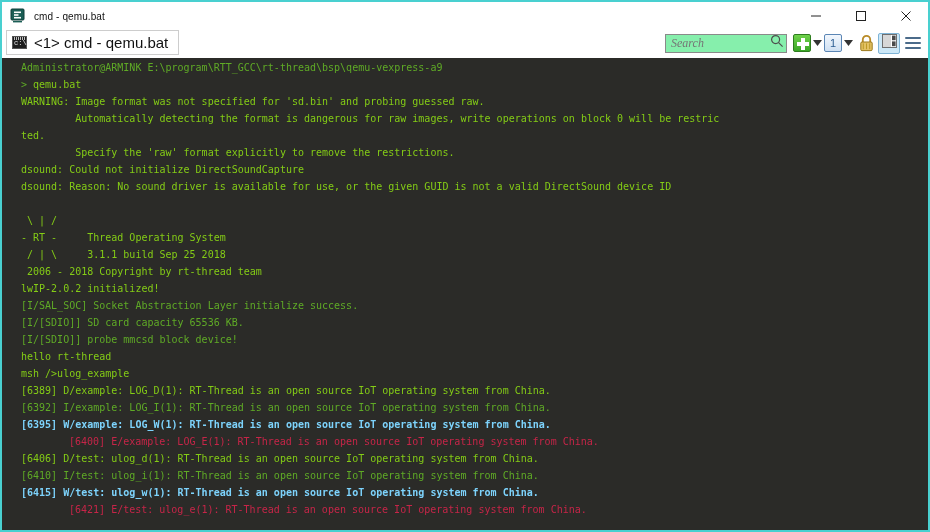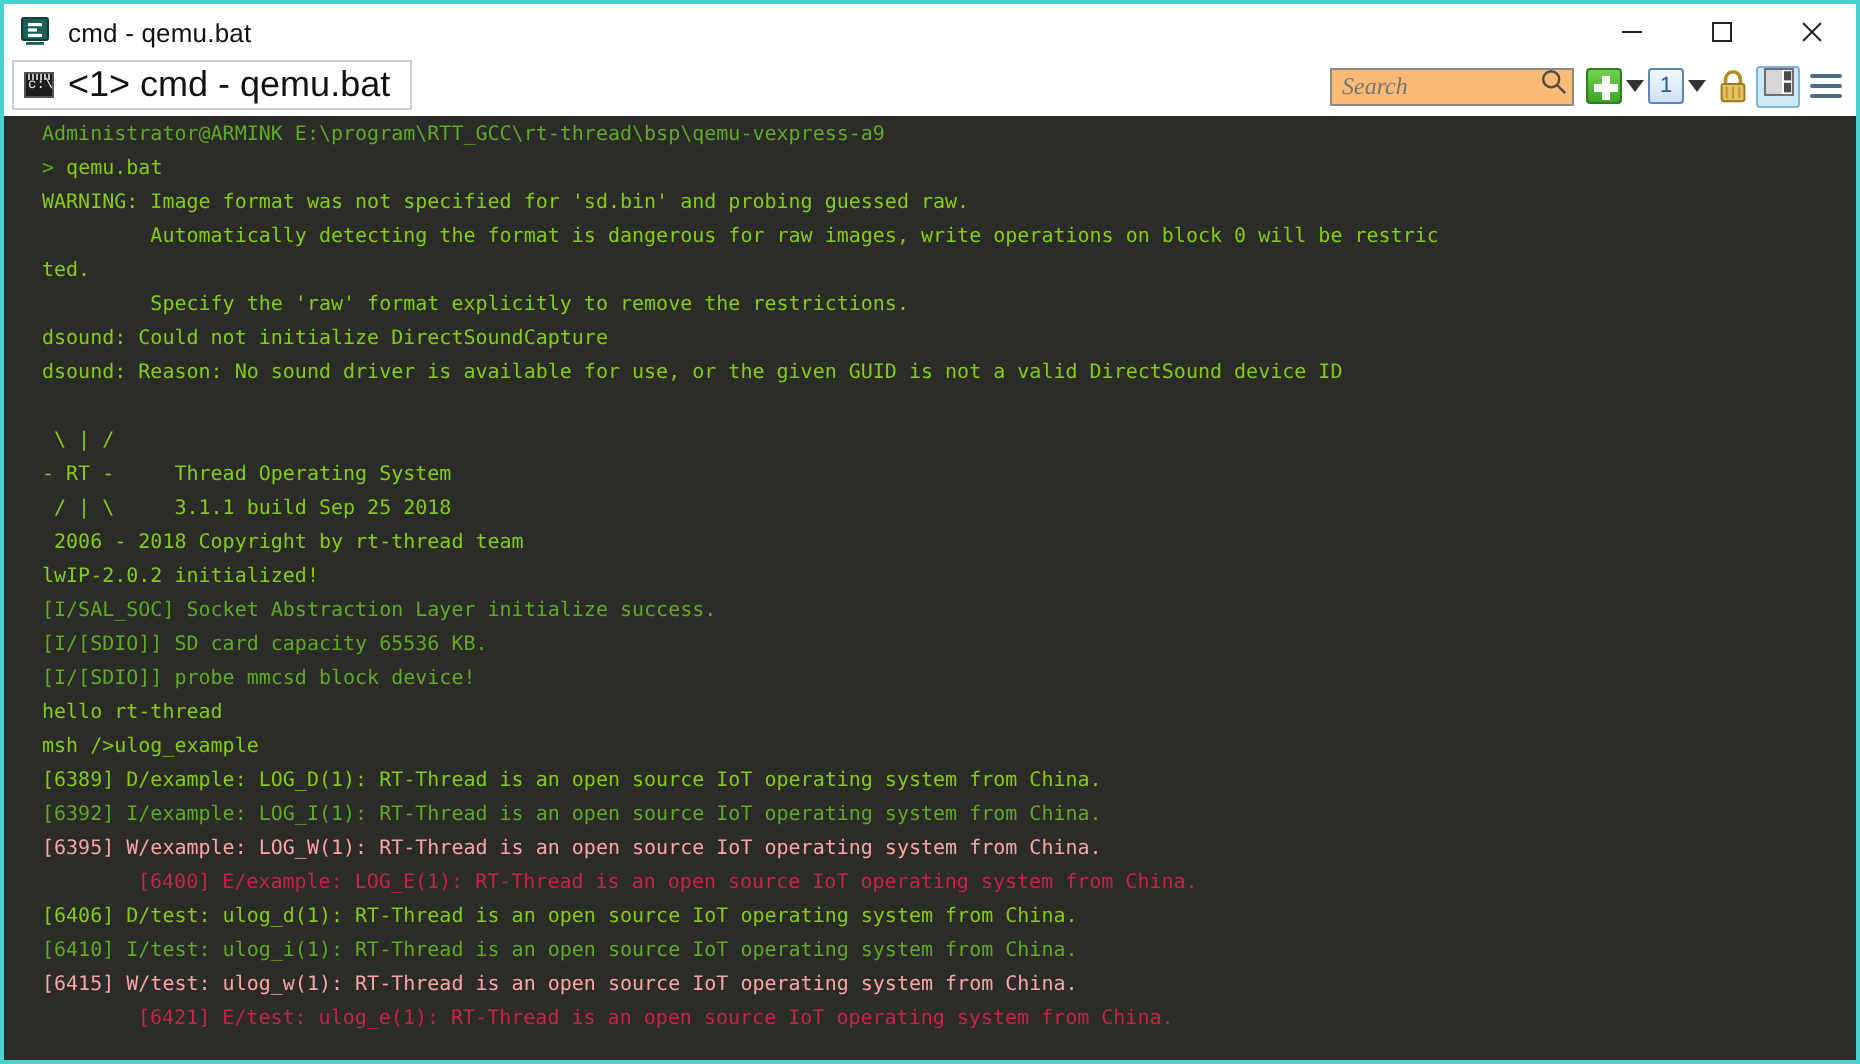--- a/index.html
+++ b/index.html
@@ -27,21 +27,21 @@
     display: flex;
     align-items: center;
   }
   #title-icon {
     width: 16px; height: 16px;
     margin-left: 8px; margin-right: 8px;
     flex: 0 0 auto;
     position: relative;
   }
   #title-text {
-    font-size: 13px;
+    font-size: 10px;
     color: #111111;
     letter-spacing: .1px;
     white-space: nowrap;
   }
   #window-buttons {
     position: absolute;
     right: 0; top: 0;
     height: 28px;
     display: flex;
   }
@@ -91,37 +91,37 @@
   #tab-icon::after {
     content: "c:\\";
     position: absolute;
     left: 1px; top: 2px;
     font-family: "Liberation Mono", monospace;
     font-size: 7px;
     line-height: 8px;
     color: #e8e8e8;
   }
   #tab-label {
-    font-size: 18px;
+    font-size: 15px;
     color: #111111;
     white-space: nowrap;
   }
 
   
   #toolbar {
     position: absolute;
     right: 2px; top: 1px;
     display: flex;
     align-items: center;
     height: 24px;
   }
   #searchbox {
     width: 122px; height: 19px;
     border: 1px solid #8a8a8a;
-    background: #fdba74;
+    background: #86efac;
     display: flex;
     align-items: center;
     padding: 0 2px 0 5px;
     margin-right: 6px;
   }
   #search-input {
     flex: 1 1 auto;
     border: none; outline: none;
     background: transparent;
     font-family: "Liberation Serif", serif;
@@ -194,21 +194,21 @@
     padding: 1px 0 0 19px;
     font-family: "DejaVu Sans Mono", "Liberation Mono", monospace;
     font-size: 10px;
     line-height: 17px;
     white-space: pre;
     letter-spacing: 0px;
   }
   #terminal .row { height: 17px; }
   .c-white  { color: #84cc16; }
   .c-green  { color: #5faa26; }
-  .c-yellow { color: #fca5a5; }
+  .c-yellow { color: #7dd3fc; font-weight: bold; }
   .c-red    { color: #c62548; margin-left: 48px; }
 
   
   #statusbar {
     position: relative;
     height: 20px;
     background: #0c3b4a;
     color: #dfe9ec;
     font-family: "Liberation Sans", sans-serif;
     font-size: 12px;

